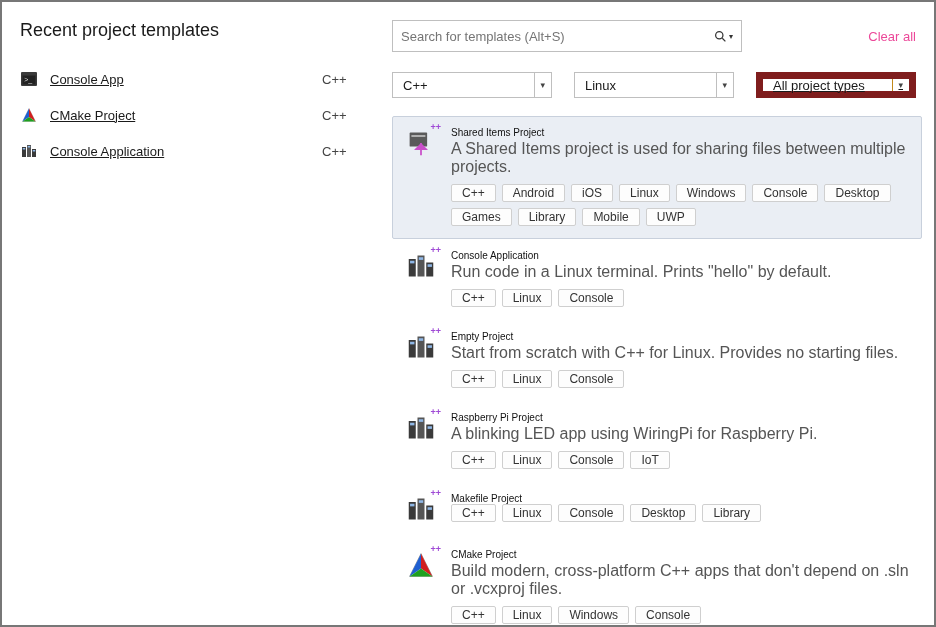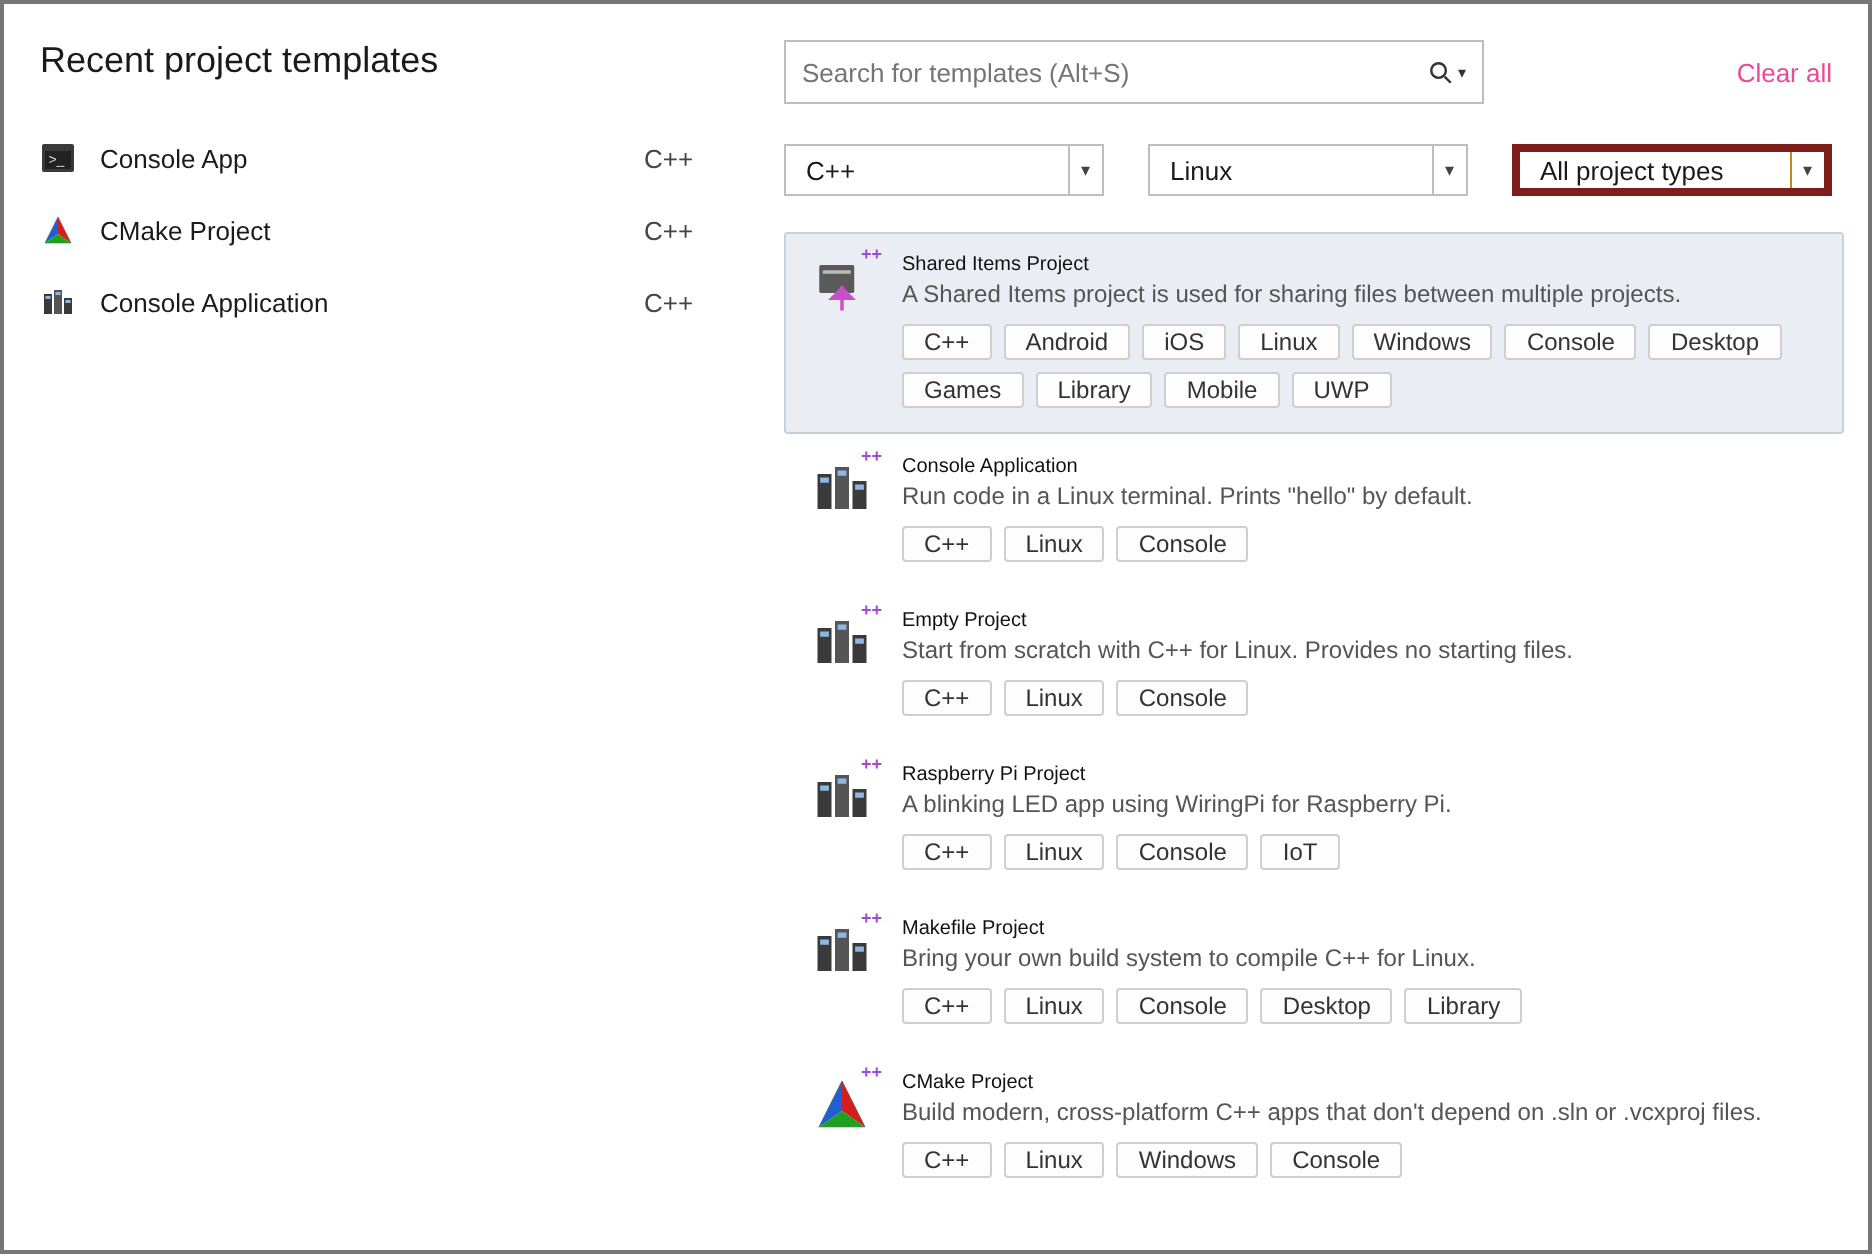--- a/index.html
+++ b/index.html
@@ -49,20 +49,21 @@
   .recent-icon {
     width: 18px;
     height: 16px;
     margin-right: 12px;
     display: inline-flex;
     align-items: center;
     justify-content: center;
   }
   .recent-name {
     flex: 1;
+    text-decoration: underline;
   }
   .recent-lang {
     color: #444;
     min-width: 40px;
   }
 
   .top-row {
     display: flex;
     align-items: center;
     gap: 22px;
@@ -109,21 +110,21 @@
     border: 1px solid #bfbfbf;
     display: flex;
     align-items: center;
     padding: 0 6px 0 10px;
     cursor: pointer;
     background: #fff;
     position: relative;
   }
   .dropdown.lang { width: 160px; }
   .dropdown.platform { width: 160px; }
-  .dropdown.ptype { width: 160px; border: 4px solid #7f1d1d; }
+  .dropdown.ptype { width: 160px; border: 7px solid #7f1d1d; text-decoration: underline; }
   .dropdown .dd-text { flex: 1; }
   .dropdown .dd-arrow {
     font-size: 9px;
     color: #444;
     border-left: 1px solid #bfbfbf;
     padding-left: 5px;
     height: 100%;
     display: flex;
     align-items: center;
   }
@@ -162,21 +163,21 @@
     font-weight: bold;
     line-height: 1;
   }
   .tmpl-body { flex: 1; }
   .tmpl-name {
     font-size: 10px;
     font-weight: 400;
     color: #111;
   }
   .tmpl-desc {
-    font-size: 12px;
+    font-size: 16px;
     color: #555;
     margin: 2px 0 8px 0;
   }
   .tag-row {
     display: flex;
     flex-wrap: wrap;
     gap: 6px;
   }
   .tag {
     border: 1px solid #cfcfcf;
@@ -370,21 +371,20 @@
               <rect x="12" y="4" width="8" height="24" fill="#555"></rect>
               <rect x="22" y="12" width="8" height="16" fill="#3a3a3a"></rect>
               <rect x="3.5" y="10" width="5" height="3" fill="#8fb7e6"></rect>
               <rect x="13.5" y="6" width="5" height="3" fill="#8fb7e6"></rect>
               <rect x="23.5" y="14" width="5" height="3" fill="#8fb7e6"></rect>
             </svg>
             <span class="plus-badge">++</span>
           </div>
           <div class="tmpl-body">
             <div class="tmpl-name">Makefile Project</div>
-            <div class="tmpl-desc">Bring your own build system to compile C++ for Linux.</div>
             <div class="tag-row">
               <span class="tag">C++</span>
               <span class="tag">Linux</span>
               <span class="tag">Console</span>
               <span class="tag">Desktop</span>
               <span class="tag">Library</span>
             </div>
           </div>
         </div>
         <div class="template-item">

